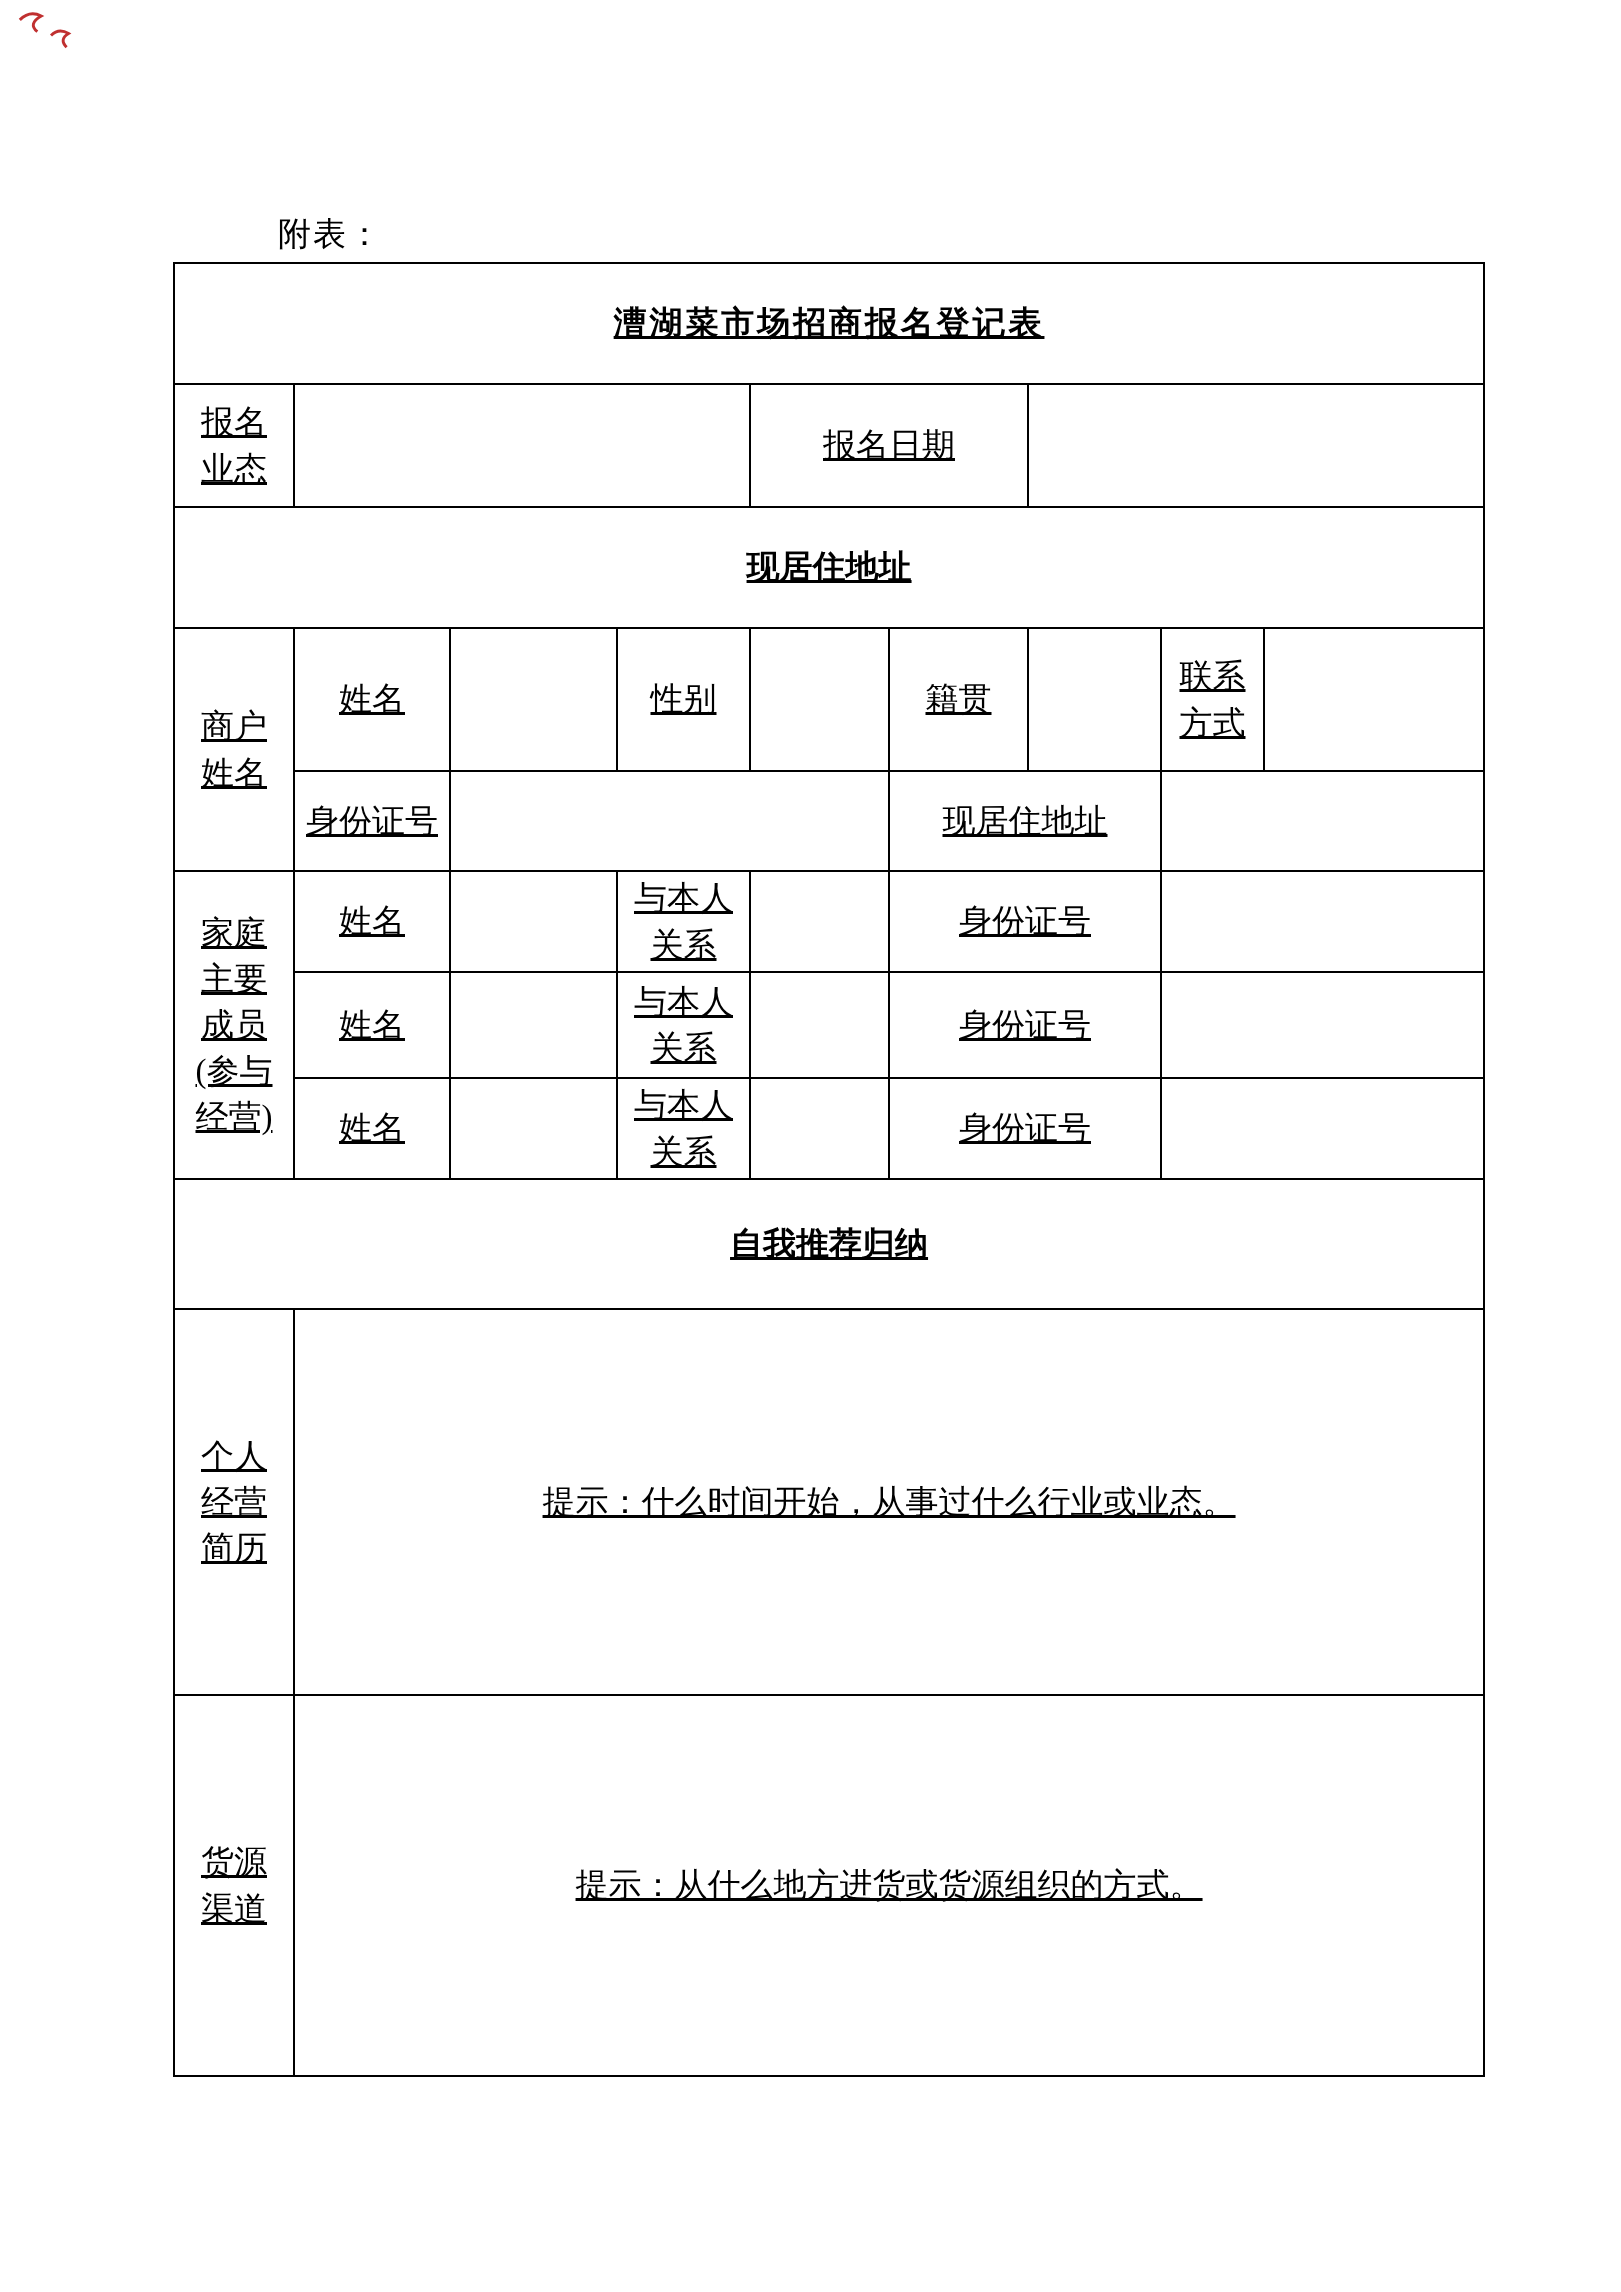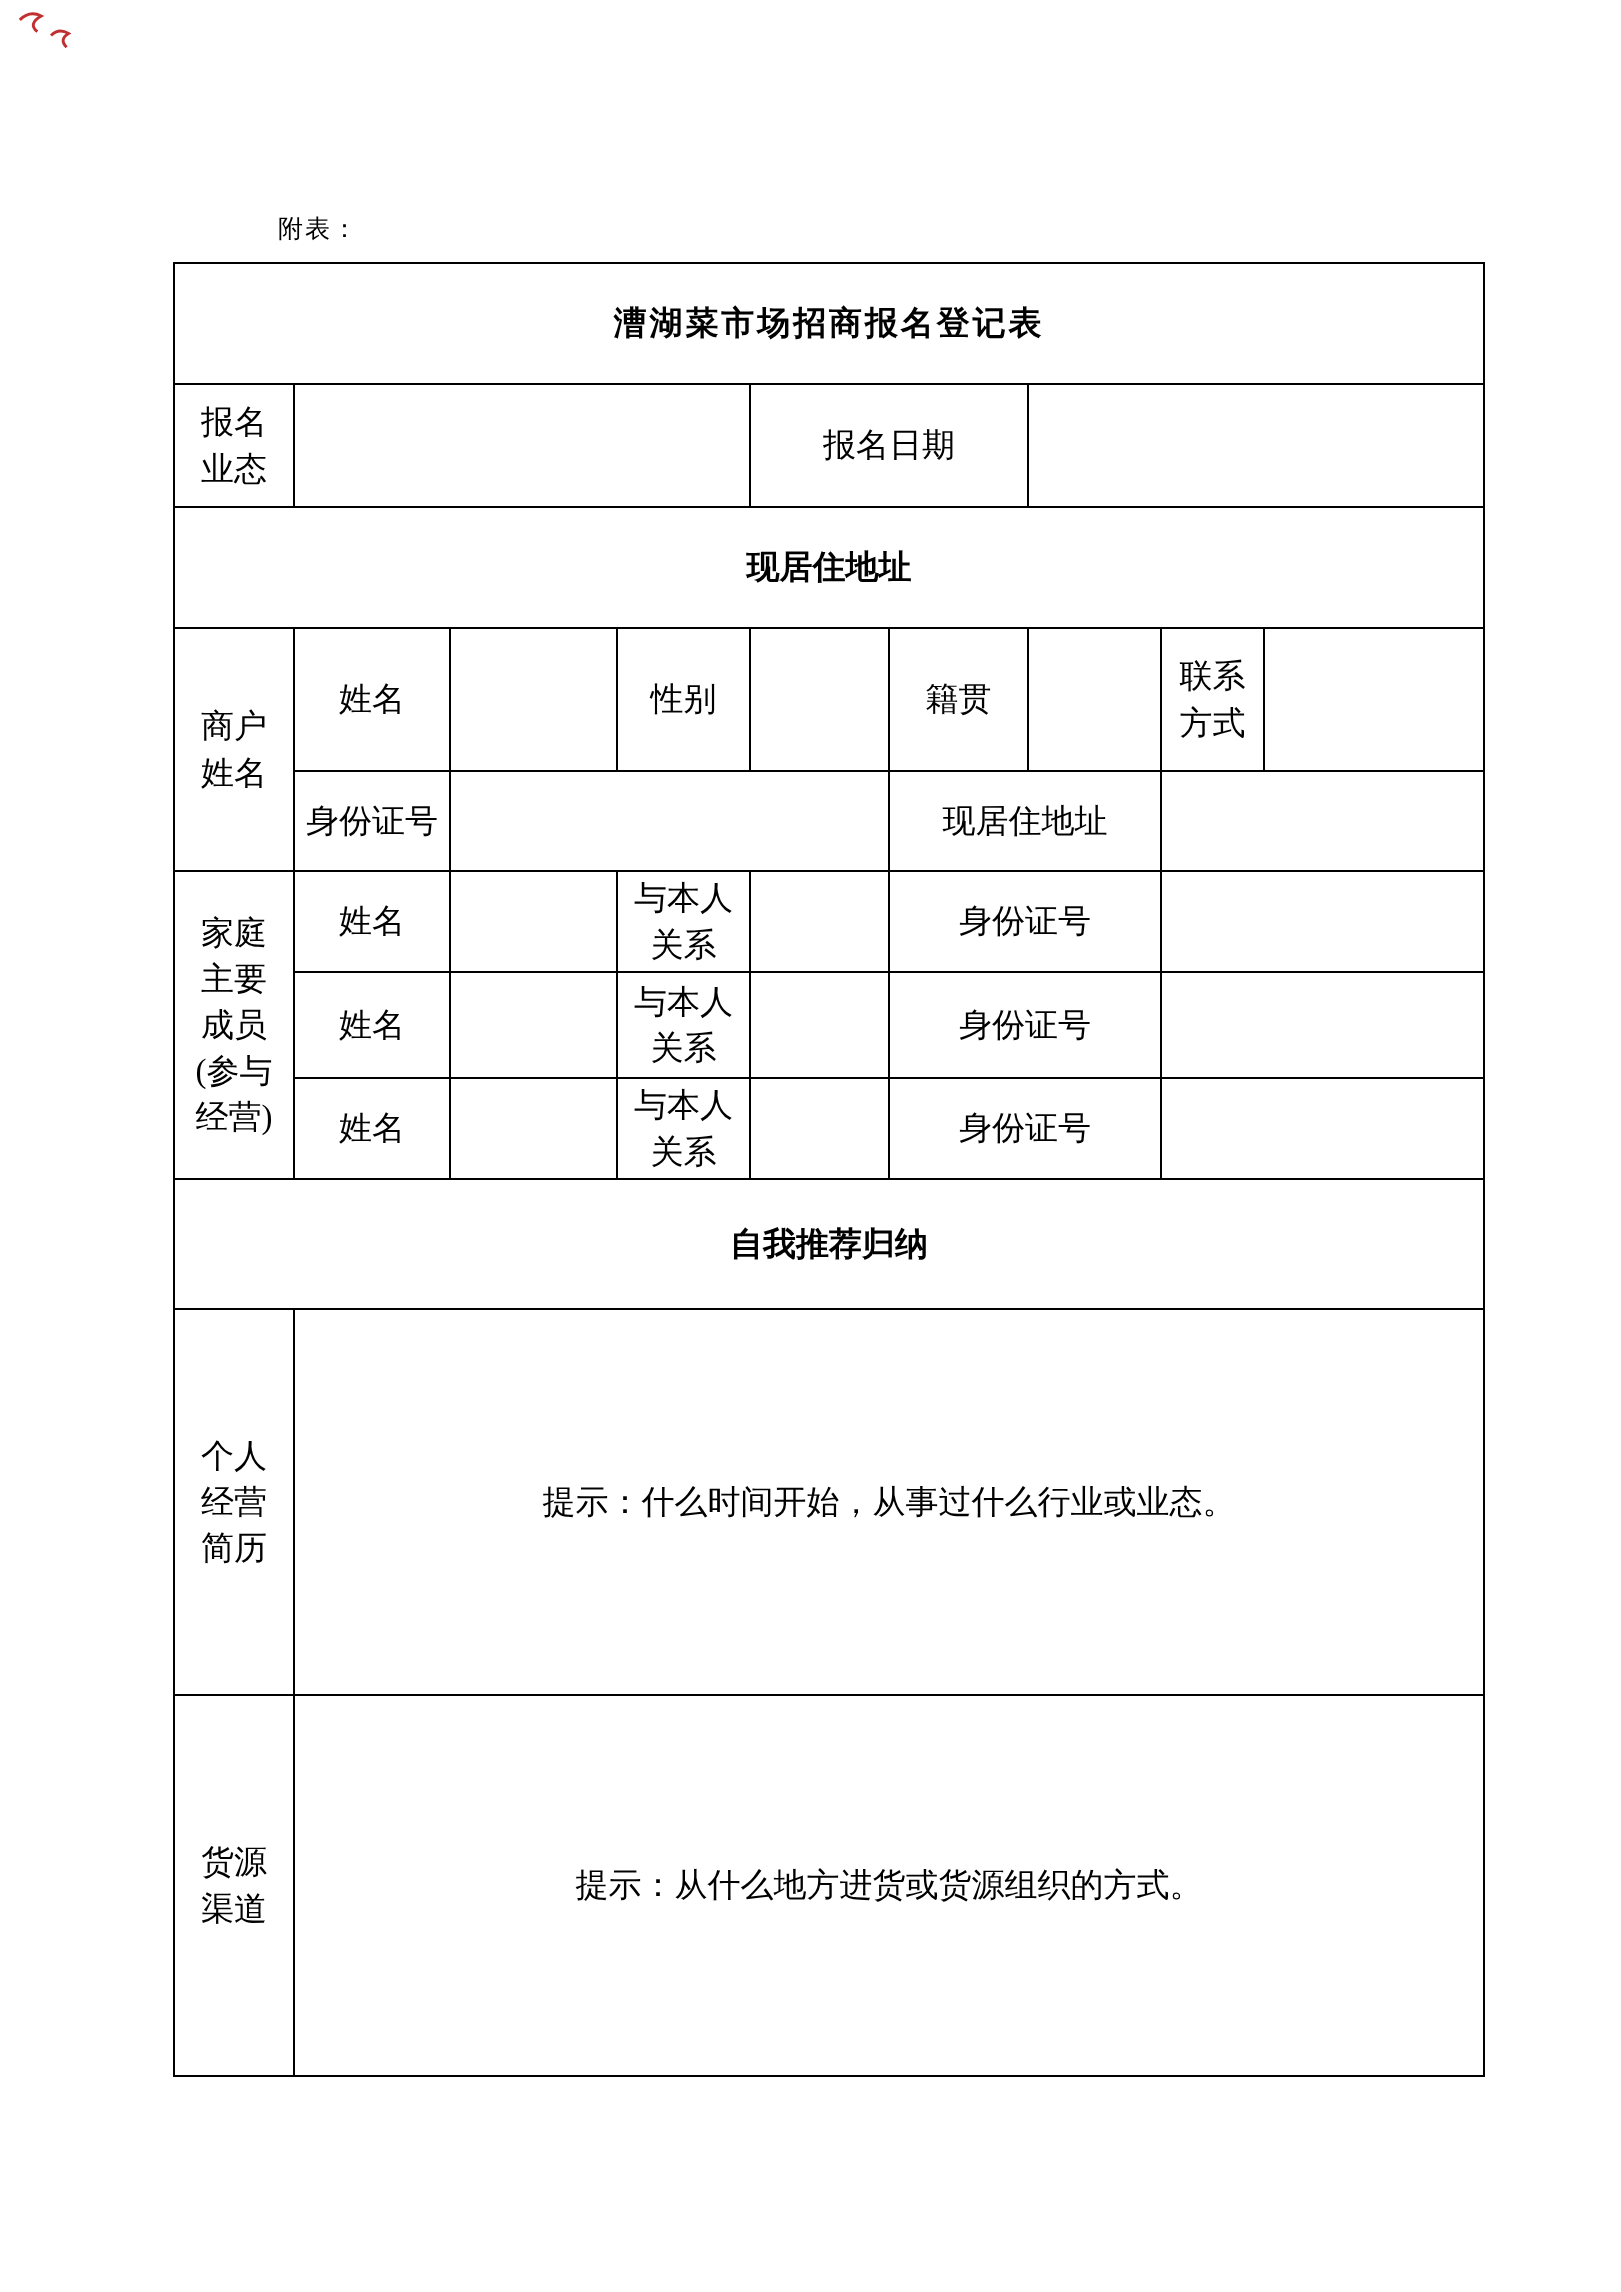--- a/index.html
+++ b/index.html
@@ -1,27 +1,28 @@
 <!DOCTYPE html>
 <html><head>
 <meta charset="utf-8">
 <style>
   html,body{margin:0;padding:0;}
   body{
     width:1621px;height:2293px;background:#ffffff;position:relative;
     font-family:"Liberation Serif","DejaVu Serif",serif;color:#000;
   }
   .note{
-    position:absolute;left:278px;top:212px;font-size:25px;letter-spacing:2px;
+    position:absolute;left:278px;top:212px;font-size:33px;letter-spacing:2px;
   }
   .red-marks{position:absolute;left:11.8px;top:5.9px;}
   table.form{
     position:absolute;left:173px;top:262px;
     border-collapse:collapse;table-layout:fixed;width:1309px;
     border:2.9px solid #000;
+    text-decoration:underline;
   }
   table.form td{
     border:2px solid #000;
     text-align:center;vertical-align:middle;
     font-size:33px;line-height:1.4;
     padding:0;overflow:hidden;
   }
   td.title-cell{
     font-size:53px;font-weight:bold;letter-spacing:2.9px;
   }

